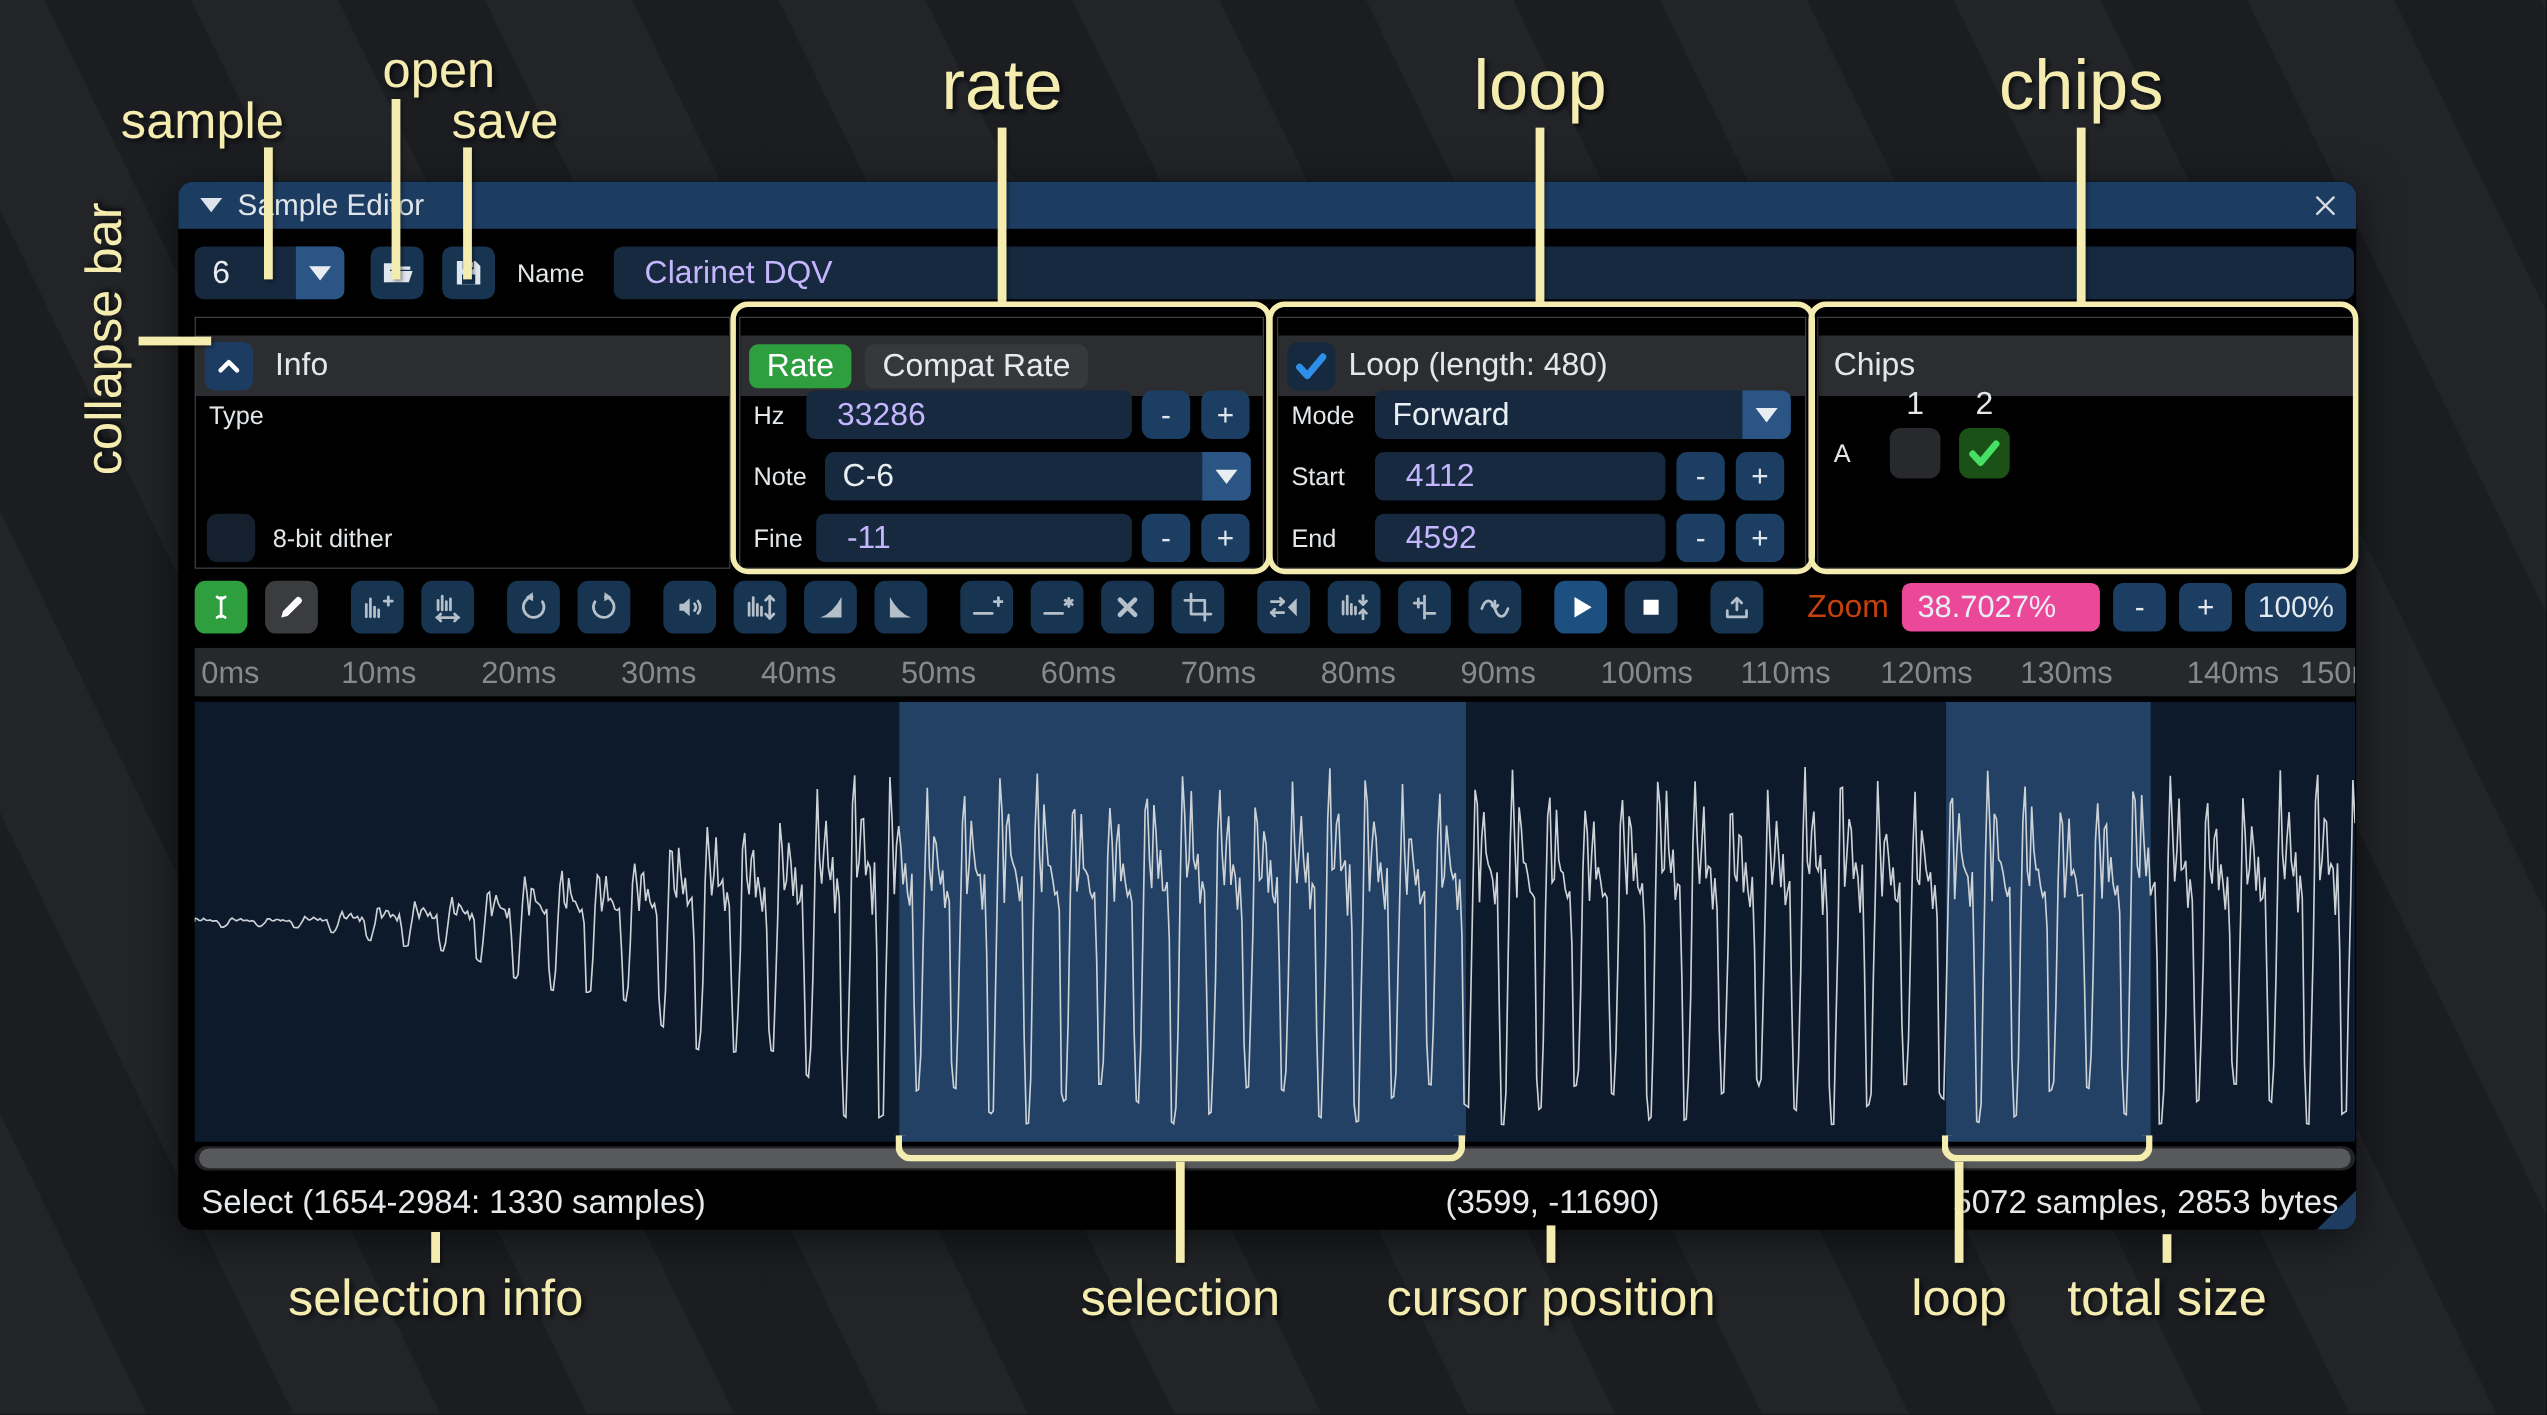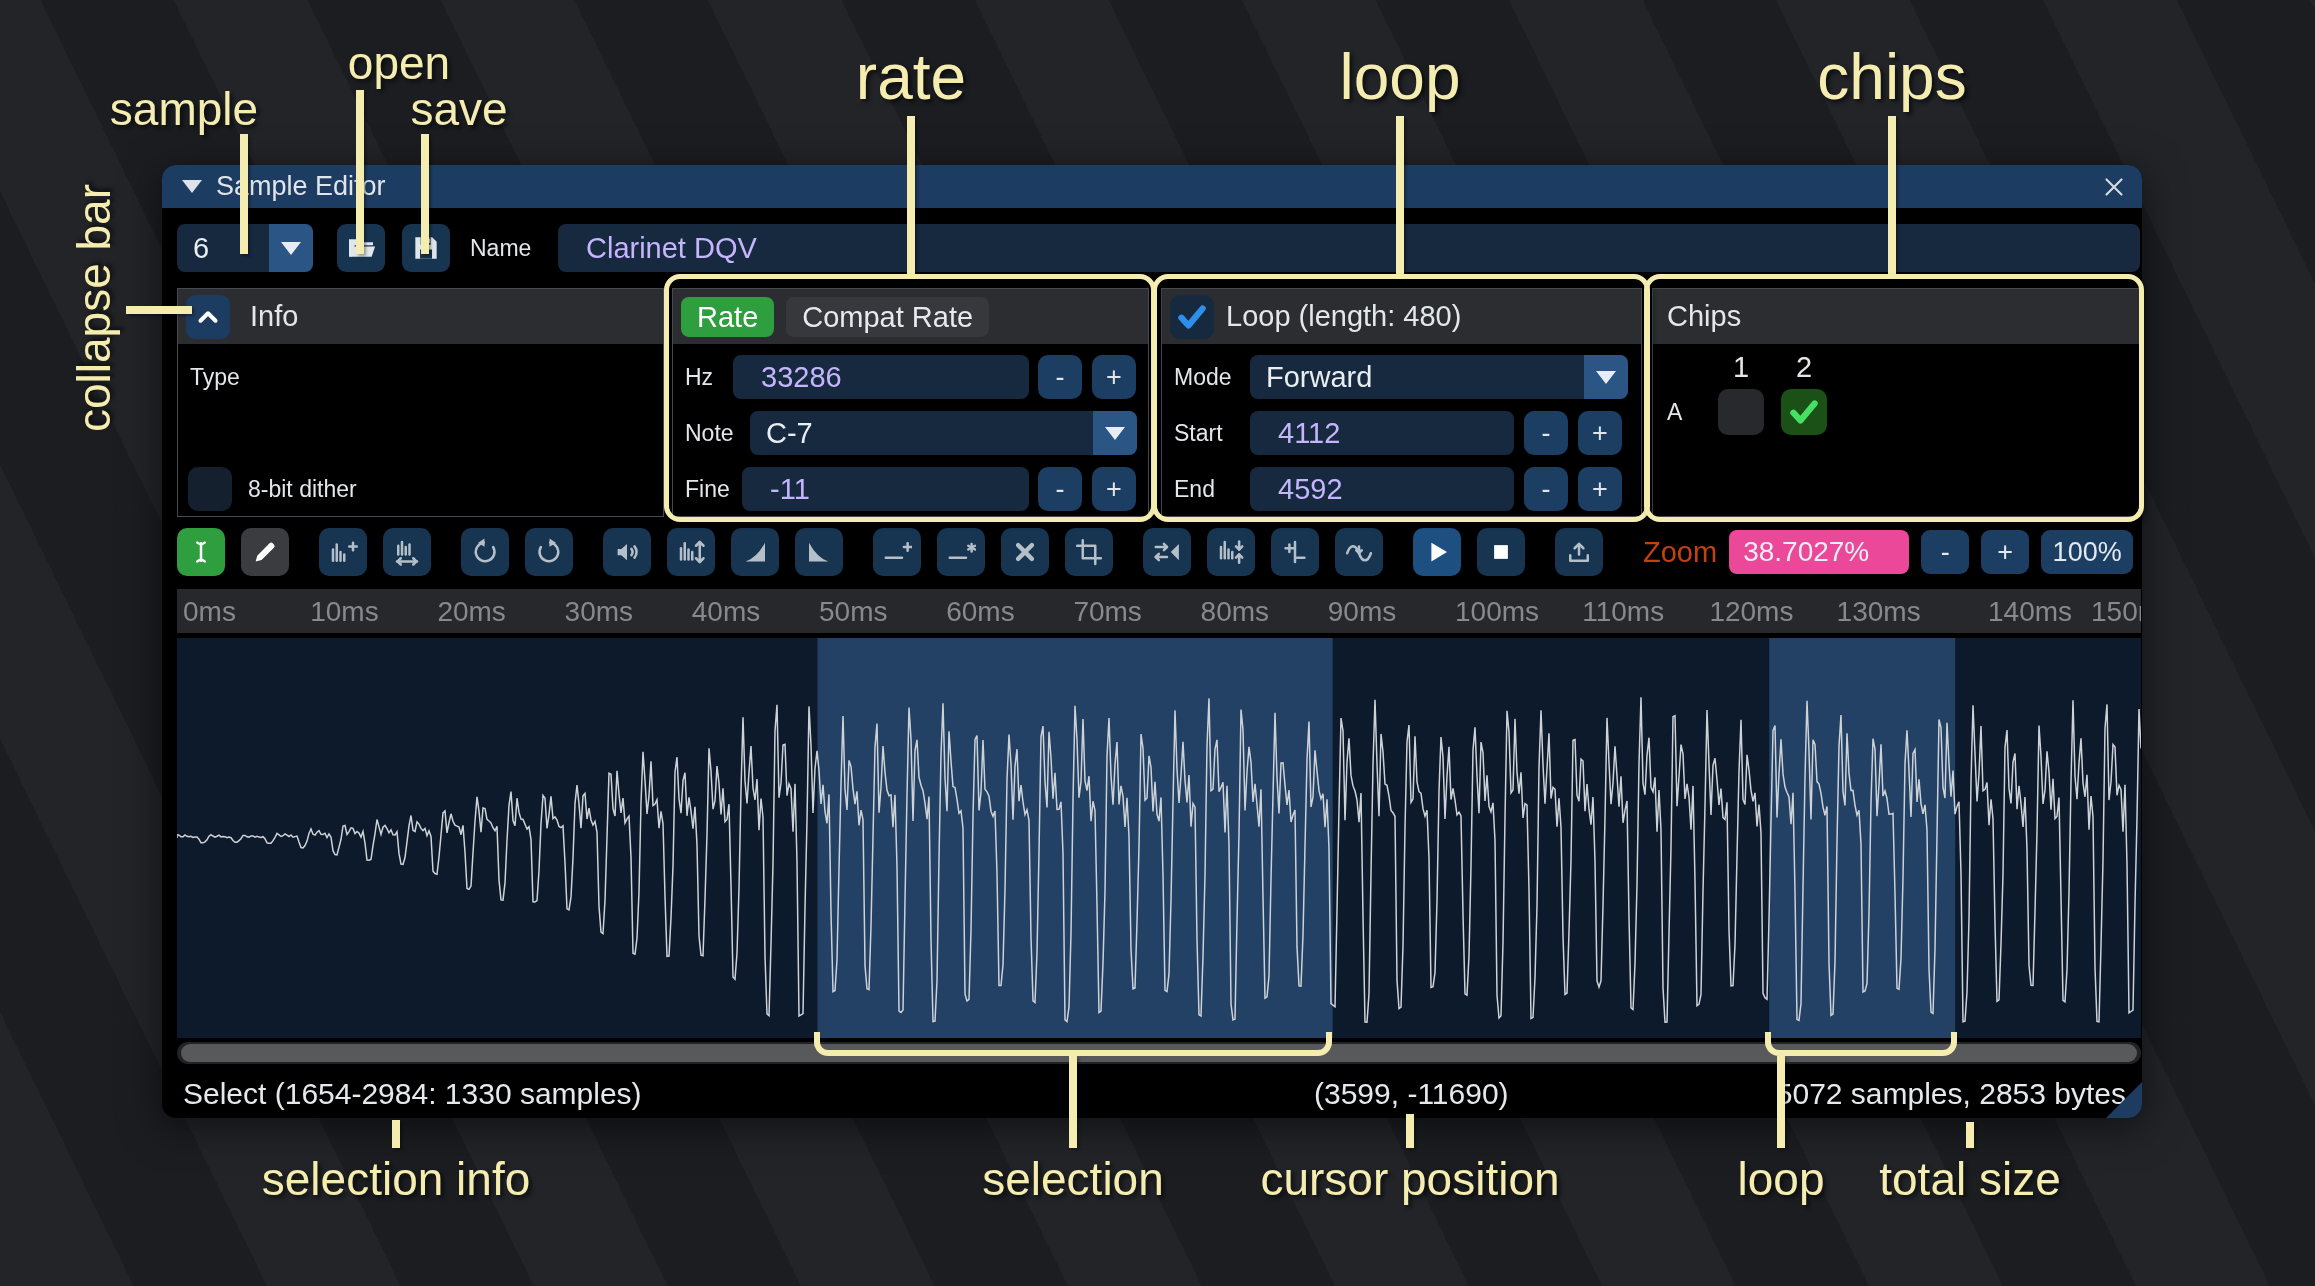--- a/index.html
+++ b/index.html
@@ -46,21 +46,21 @@
   .checkbox { position:absolute; width:44px; height:44px; border-radius:10px; background:#15202e; }
   .checkbox svg { display:none; margin:5px; }
   .checkbox.on { background:#16293f; }
   .checkbox.on svg { display:block; }
   
   .sample-combo { left:15px; top:59px; width:136px; }
   .namefield { left:396px; top:59px; width:1582px; }
   .namelbl { left:308px; top:59px; }
   
   .panel { position:absolute; top:123px; height:229px; background:#000; border:1px solid #46494d; }
-  .phead { position:absolute; left:0; top:0; right:0; height:55px; background:#2b2d31;
+  .phead { position:absolute; left:0; top:16px; right:0; height:55px; background:#2b2d31;
     display:flex; align-items:center; }
   .ptitle { font-size:29px; color:#e3e7ea; margin-left:20px; }
   .sqbtn { width:44px; height:44px; margin-left:8px; background:#1d3c61; border:none; border-radius:9px;
     display:flex; align-items:center; justify-content:center; }
   .row { position:absolute; left:0; right:0; height:44px; }
   .row .lbl { line-height:44px; }
   .row .field, .row .combo { height:44px; }
   .row .field span, .row .combo .combo-val { line-height:44px; }
   .tab { height:40px; line-height:40px; padding:0 16px; border-radius:8px; font-size:29px; }
   .tab.active { background:#2f9e3f; color:#fff; margin-left:8px; }
@@ -183,21 +183,21 @@
         <span class="lbl" style="left:12px">Hz</span>
         <div class="field" style="left:60px;width:296px">
           <span>33286</span>
         </div>
         <button class="stepbtn" style="left:365px">-</button>
         <button class="stepbtn" style="left:419px">+</button>
       </div>
       <div class="row" style="top:122px">
         <span class="lbl" style="left:12px">Note</span>
         <div class="combo" style="left:77px;width:387px">
-          <span class="combo-val">C-7</span>
+          <span class="combo-val">C-6</span>
           <span class="combo-arrow">
               <i class="tri-down"></i>
             </span>
         </div>
       </div>
       <div class="row" style="top:178px">
         <span class="lbl" style="left:12px">Fine</span>
         <div class="field" style="left:69px;width:287px">
           <span>-11</span>
         </div>

